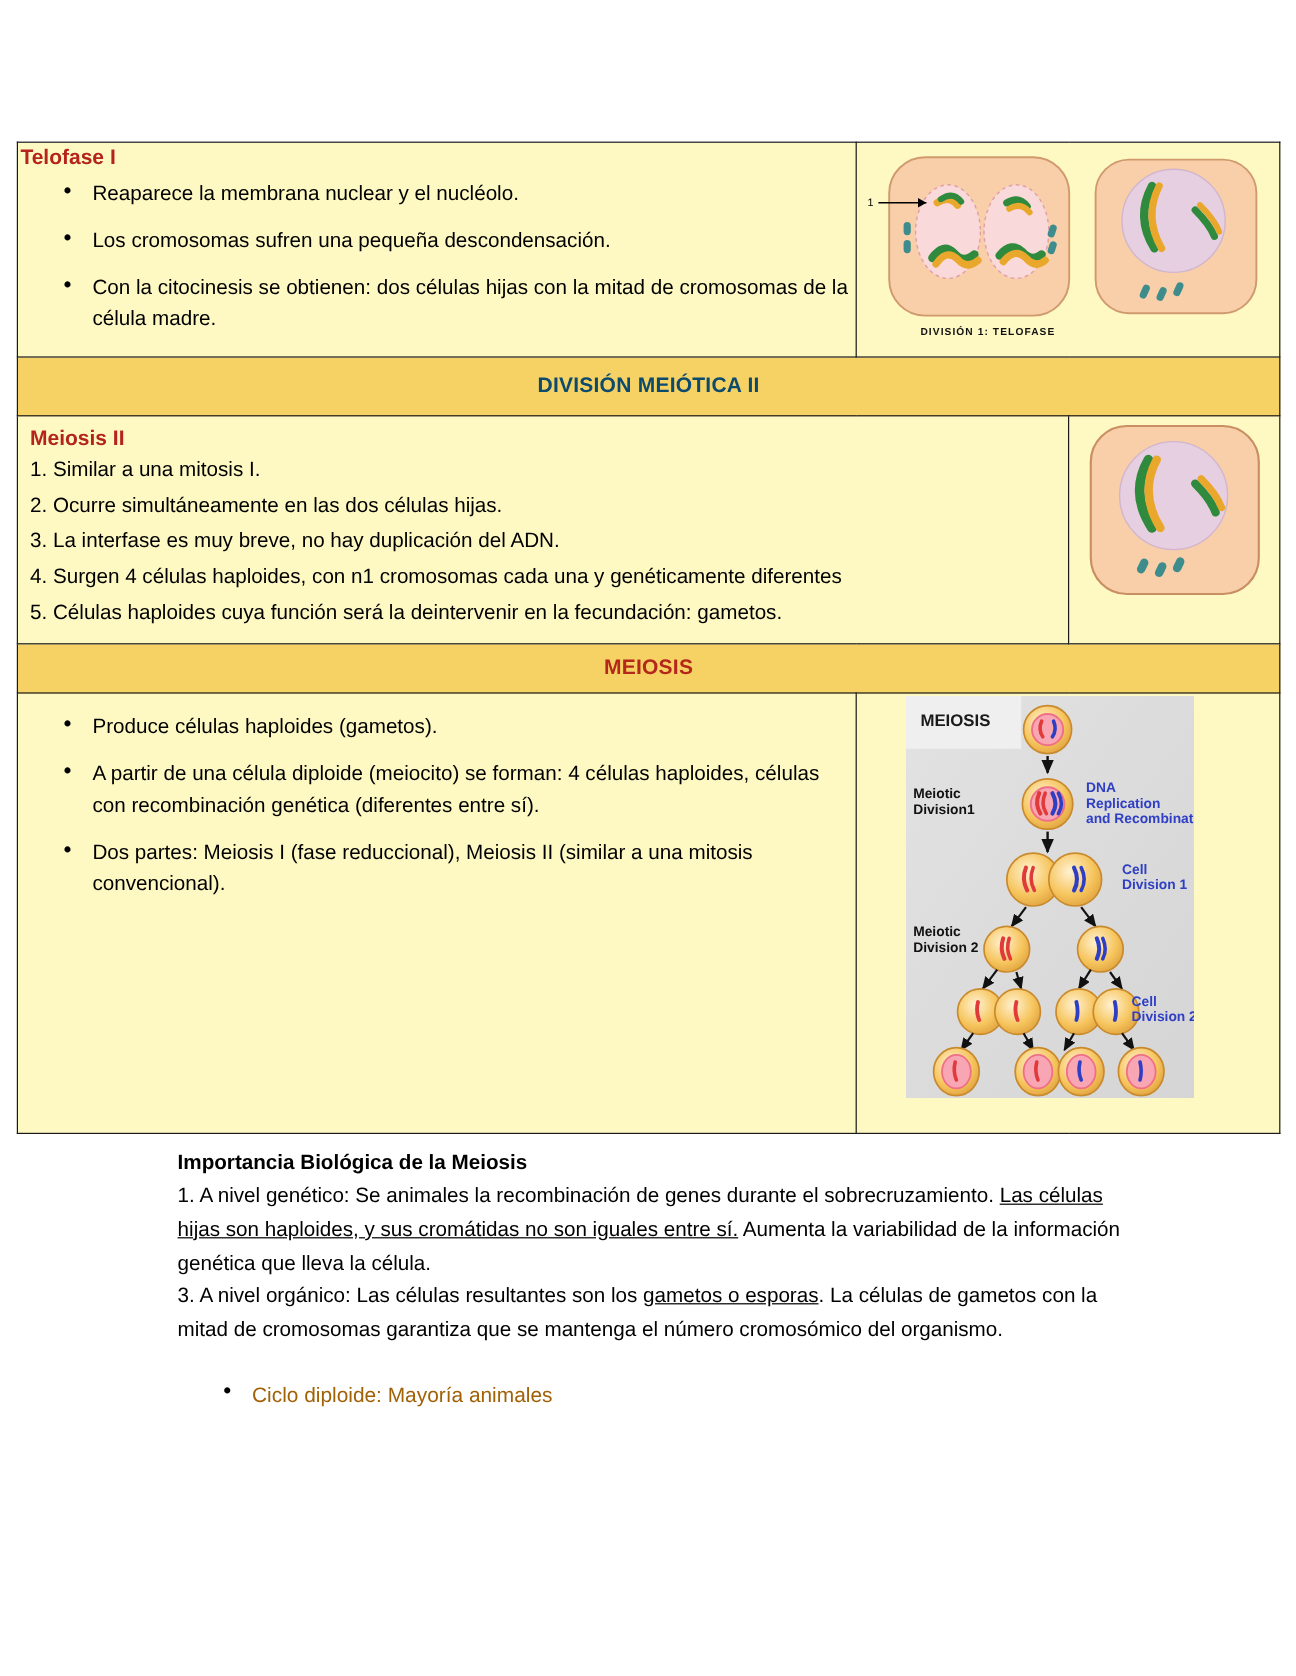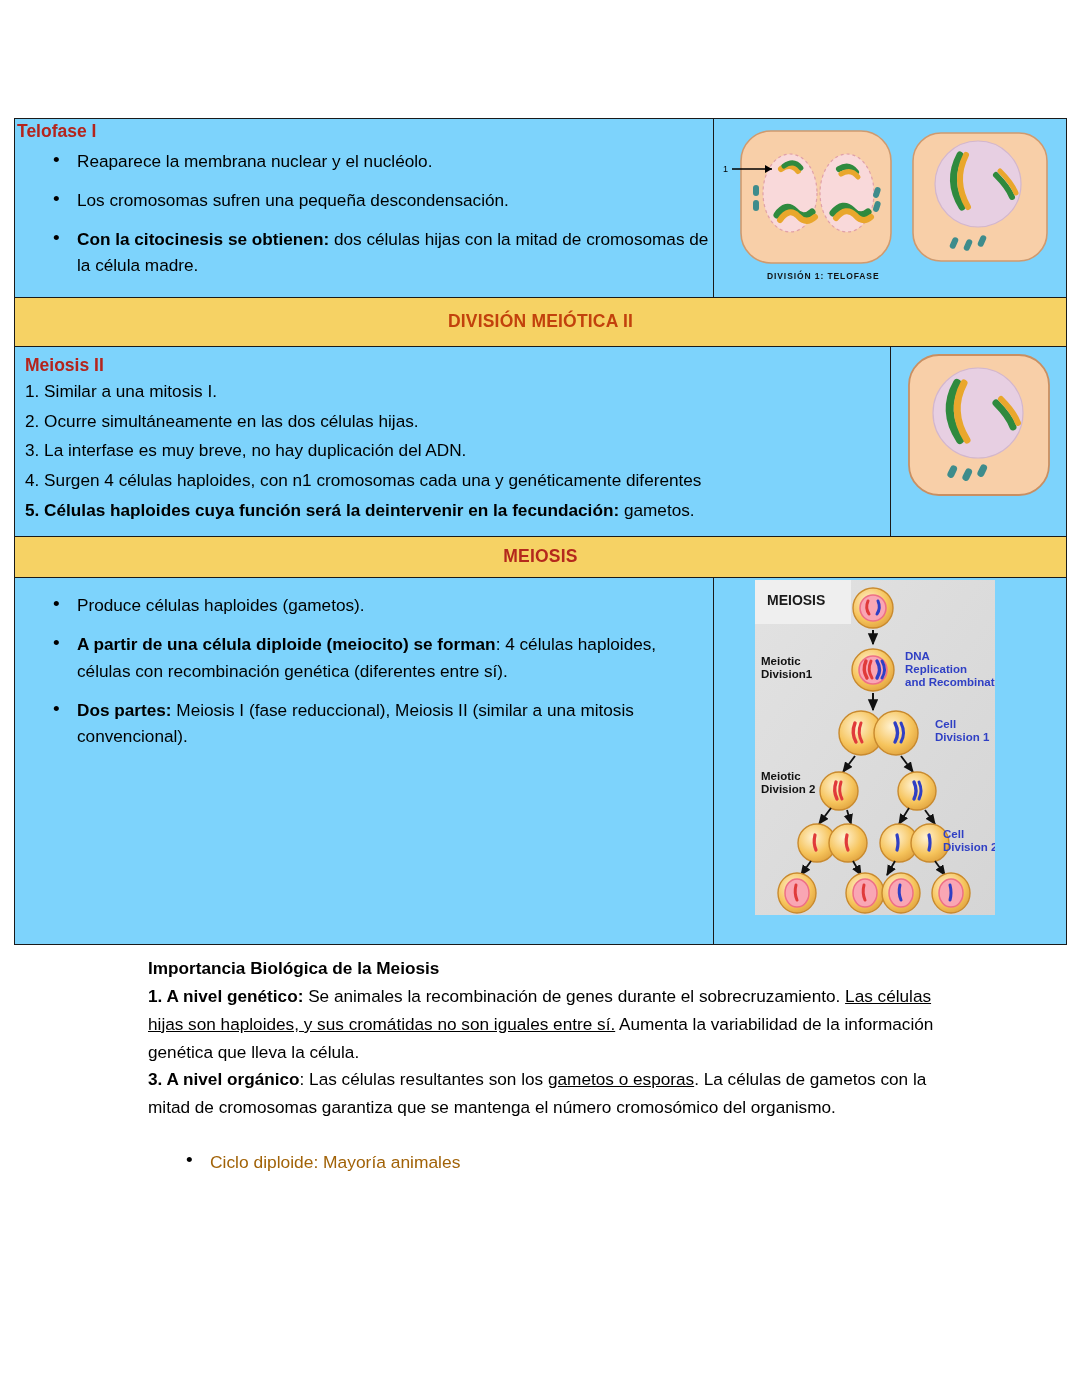--- a/index.html
+++ b/index.html
@@ -28,36 +28,36 @@
     left: 14px;
     top: 118px;
     width: 1052px;
     border-collapse: collapse;
     table-layout: fixed;
   }
   .doc-table td {
     border: 1.5px solid #1a1a1a;
     vertical-align: top;
     padding: 0;
-    background: #7dd3fc;
+    background: #fef9c3;
   }
 
   
   td.band {
     background: #f6d264;
     text-align: center;
     vertical-align: middle;
     height: 38px;
     padding: 4px 0 6px 0;
   }
   .band-title {
     font-weight: bold;
     font-size: 17.5px;
     letter-spacing: .2px;
-    color: #c2410c;
+    color: #0c4a6e;
   }
   .band-title.red {
     color: #b4281c;
   }
 
   
   .cell-text {
     padding: 8px 10px 12px 10px;
   }
   .sec-head {
@@ -94,21 +94,21 @@
     padding: 0;
     list-style: none;
   }
   ol.numlist > li {
     font-size: 17.2px;
     line-height: 1.55;
     margin: 0 0 3px 2px;
     white-space: nowrap;
   }
 
-  .b { font-weight: bold; }
+  .b { font-weight: normal; }
   .u { text-decoration: underline; }
 
   
   .prose {
     position: absolute;
     left: 148px;
     top: 955px;
     width: 810px;
     font-size: 17.2px;
     line-height: 1.62;

